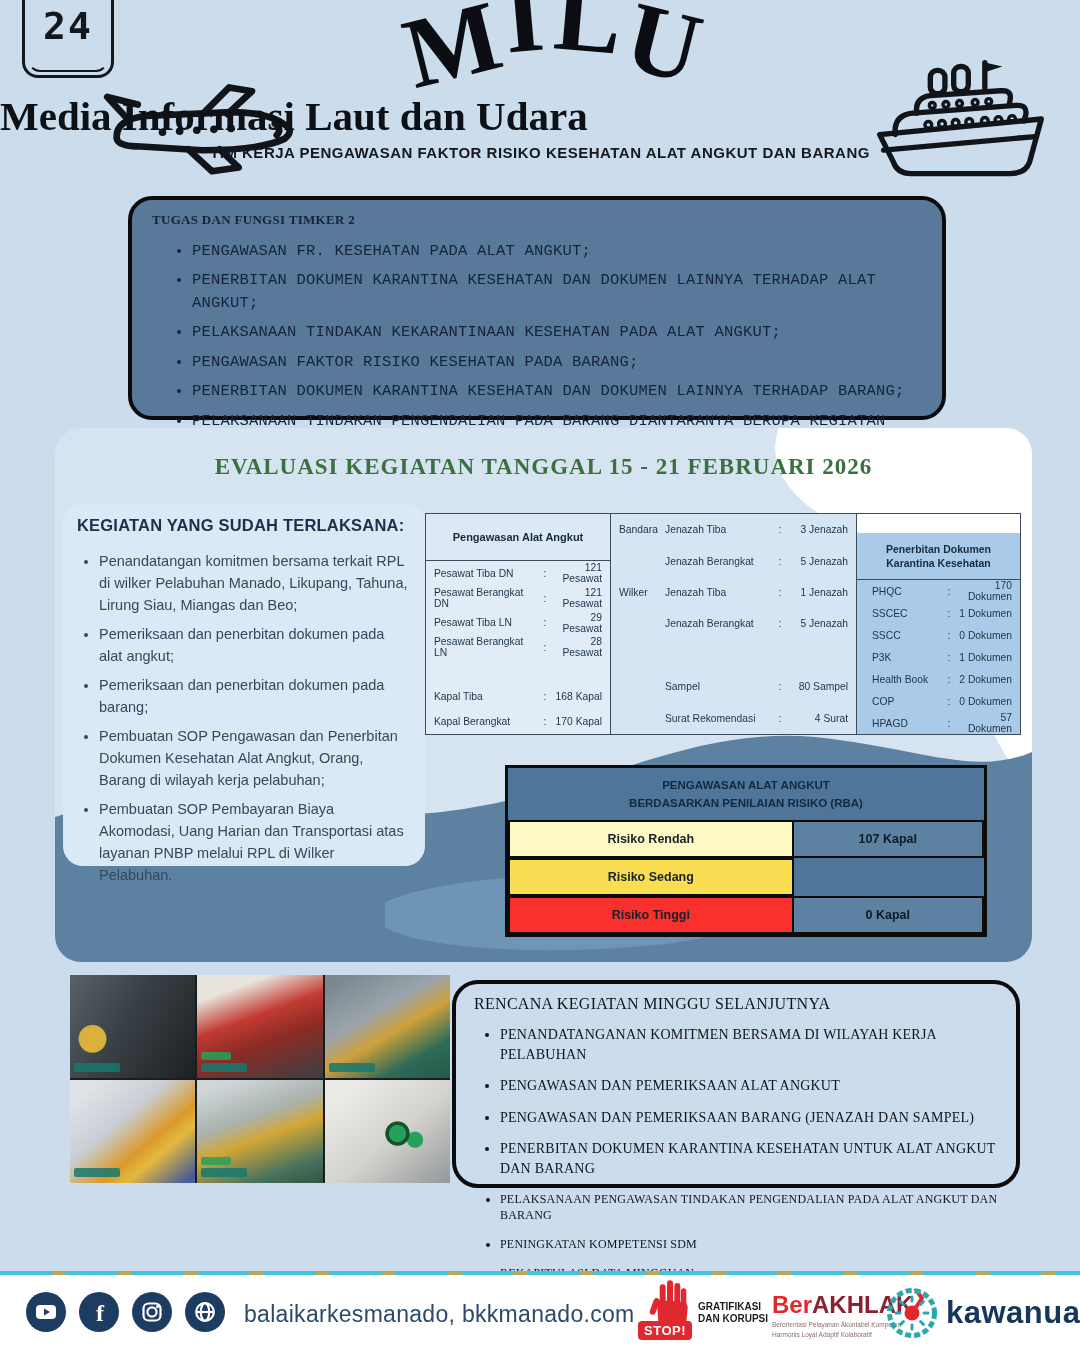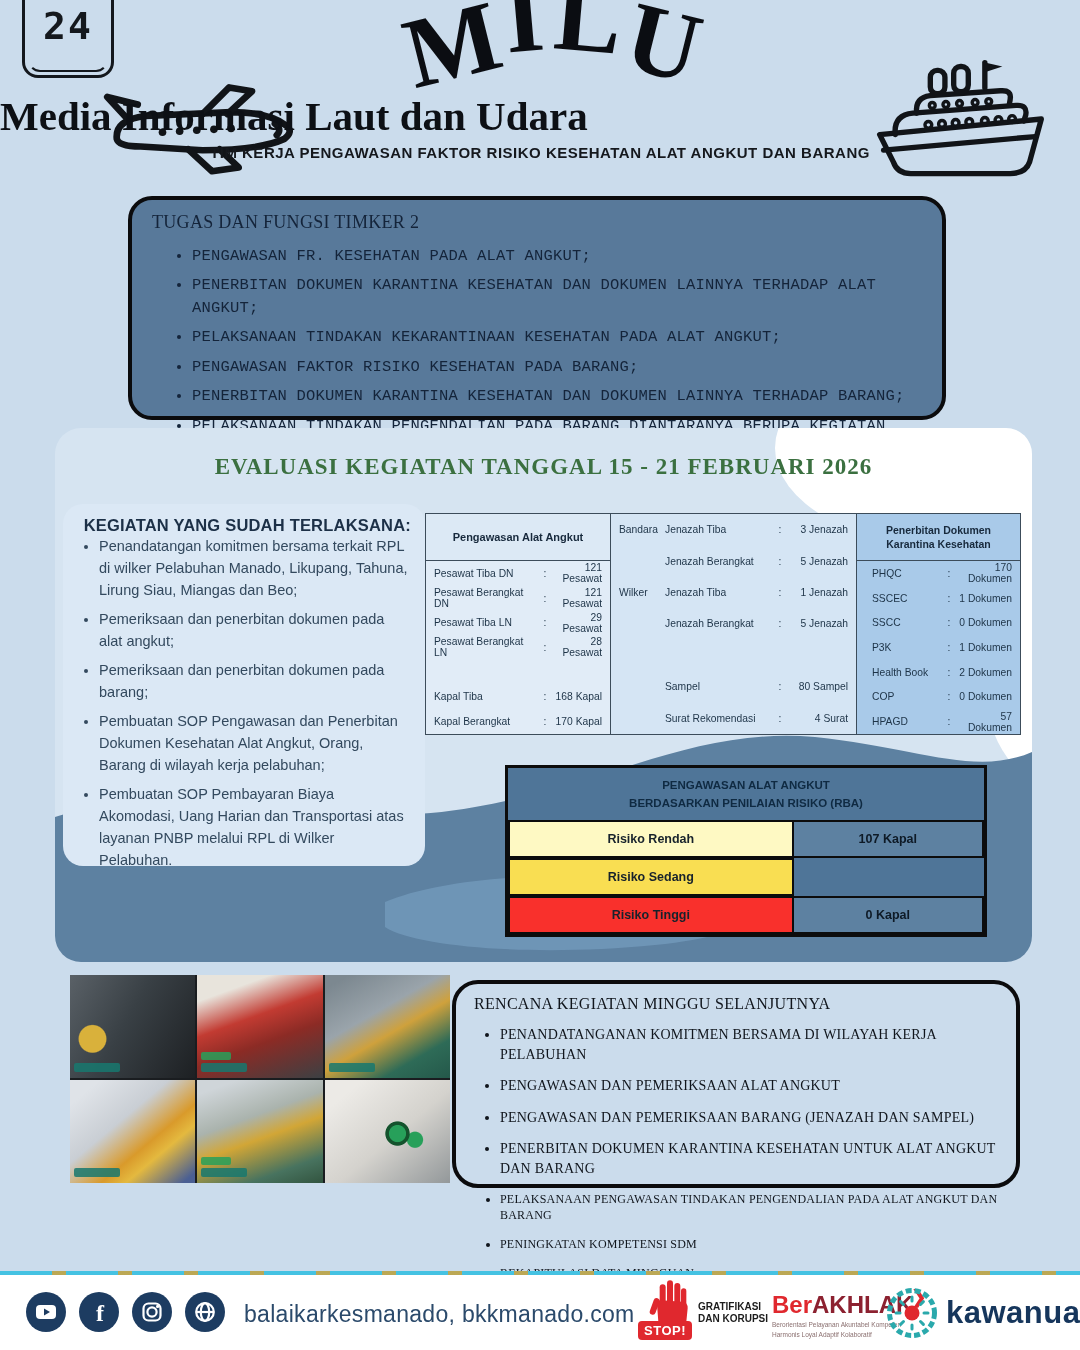--- a/index.html
+++ b/index.html
@@ -27,49 +27,49 @@
     font-family:"Liberation Serif",serif;font-weight:700;font-size:41px;color:#0d1015;}
   .tagline{position:absolute;top:144px;left:0;width:100%;text-align:center;
     font-size:15px;letter-spacing:.5px;color:#15181d;font-weight:700;}
   .plane{position:absolute;left:85px;top:76px;width:235px;height:100px;}
   .ship{position:absolute;left:868px;top:56px;width:185px;height:128px;}
 
   
   .tasks{position:absolute;left:128px;top:196px;width:818px;height:224px;background:#58799a;
     border:4px solid #0b0b0d;border-radius:24px;padding:10px 20px 0 20px;box-sizing:border-box;
     color:#14243a;font-family:"Liberation Serif",serif;}
-  .tasks h2{margin:2px 0 8px;font-size:18px;font-weight:400;letter-spacing:.3px;}
+  .tasks h2{margin:2px 0 8px;font-size:13px;font-weight:700;letter-spacing:.3px;}
   .tasks ul{margin:12px;padding-left:28px;font-family:Liberation Mono, monospace;}
   .tasks li{font-size:15.5px;margin-bottom:7px;letter-spacing:.2px;line-height:1.45;}
 
   
   .panel{position:absolute;left:55px;top:428px;width:977px;height:534px;background:#d6e4f1;
     border-radius:26px;overflow:hidden;}
   .cloud{position:absolute;background:#fff;border-radius:50%;z-index:0;}
   .cl1{left:720px;top:-80px;width:360px;height:200px;}
   .cl2{left:830px;top:50px;width:220px;height:150px;}
   .cl3{left:930px;top:130px;width:170px;height:230px;border-radius:45%;}
   .water{position:absolute;left:0;bottom:0;width:100%;height:265px;z-index:1;}
   .eval-title{position:absolute;top:26px;left:0;width:100%;text-align:center;z-index:2;
     font-family:"Liberation Serif",serif;font-weight:700;font-size:23px;color:#3b7040;letter-spacing:1px;}
   .done{position:absolute;left:8px;top:76px;width:362px;height:362px;background:#dbe8f5;
     border-radius:20px;padding:12px 14px;box-sizing:border-box;z-index:3;}
-  .done h3{margin:0 0 0;font-size:16.5px;color:#1c3047;letter-spacing:.2px;text-align:right;}
+  .done h3{margin:0 0 15px;font-size:16.5px;color:#1c3047;letter-spacing:.2px;}
   .done ul{margin:0;padding-left:22px;color:#33495e;}
   .done li{font-size:14.5px;line-height:1.52;margin-bottom:7px;}
 
   
   .stats{position:absolute;left:370px;top:85px;width:596px;height:222px;display:grid;
     grid-template-columns:186px 246px 164px;z-index:3;}
   .scol{border:1.6px solid #3c4c5a;display:flex;flex-direction:column;box-sizing:border-box;}
   .scol + .scol{border-left:none;}
   .shead{height:46px;display:flex;align-items:center;justify-content:center;text-align:center;
     font-weight:700;font-size:11px;color:#17293c;border-bottom:1.6px solid #3c4c5a;padding:0 6px;line-height:1.35;}
   .c2 .shead{font-size:9.4px;}
-  .c3 .shead{font-size:10.5px;}
+  .c3 .shead{font-size:10.5px;margin-top:19px;}
   .c1 .shead,.c2 .shead{background:#dce9f5;}
   .c3 .shead{background:#a9cae9;}
   .sbody{flex:1;display:grid;grid-template-rows:repeat(7,1fr);}
   .c1 .sbody{background:#e1ecf7;}
   .c2 .sbody{background:#d5e5f4;}
   .c3 .sbody{background:#a9cae9;padding-left:7px;}
   .srow{display:flex;align-items:center;padding:0 8px;font-size:10.3px;color:#1d3347;}
   .srow .grp{flex:none;width:46px;}
   .srow .lbl{flex:none;}
   .c1 .lbl{width:104px;}

